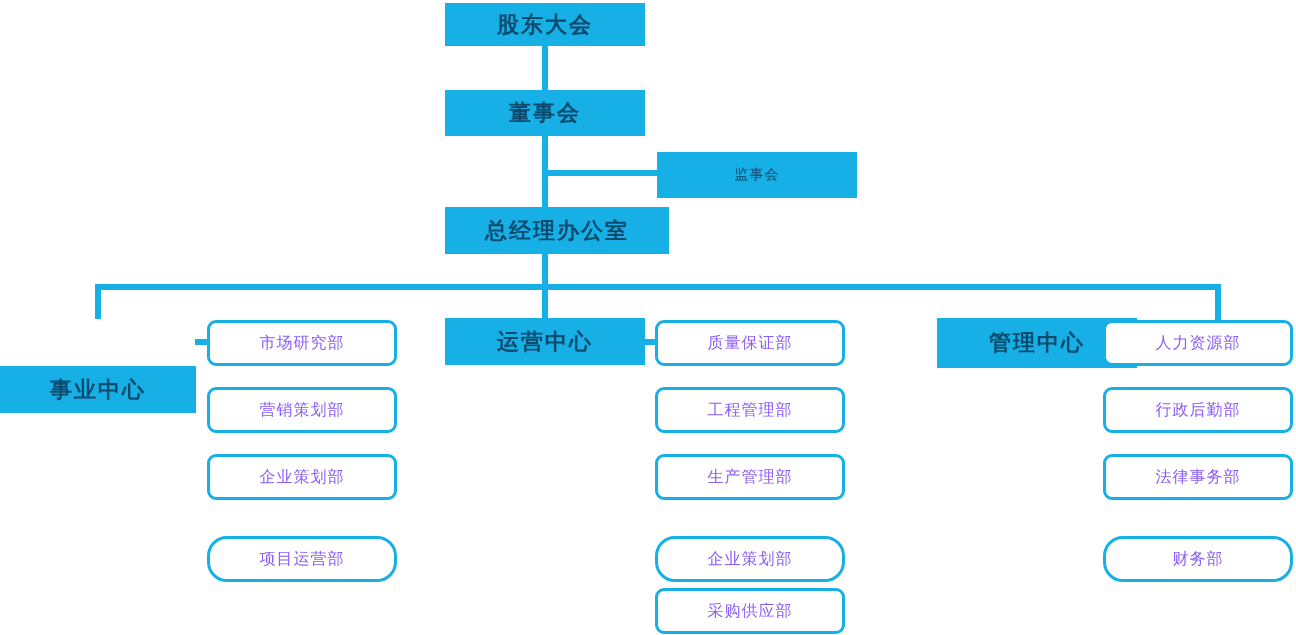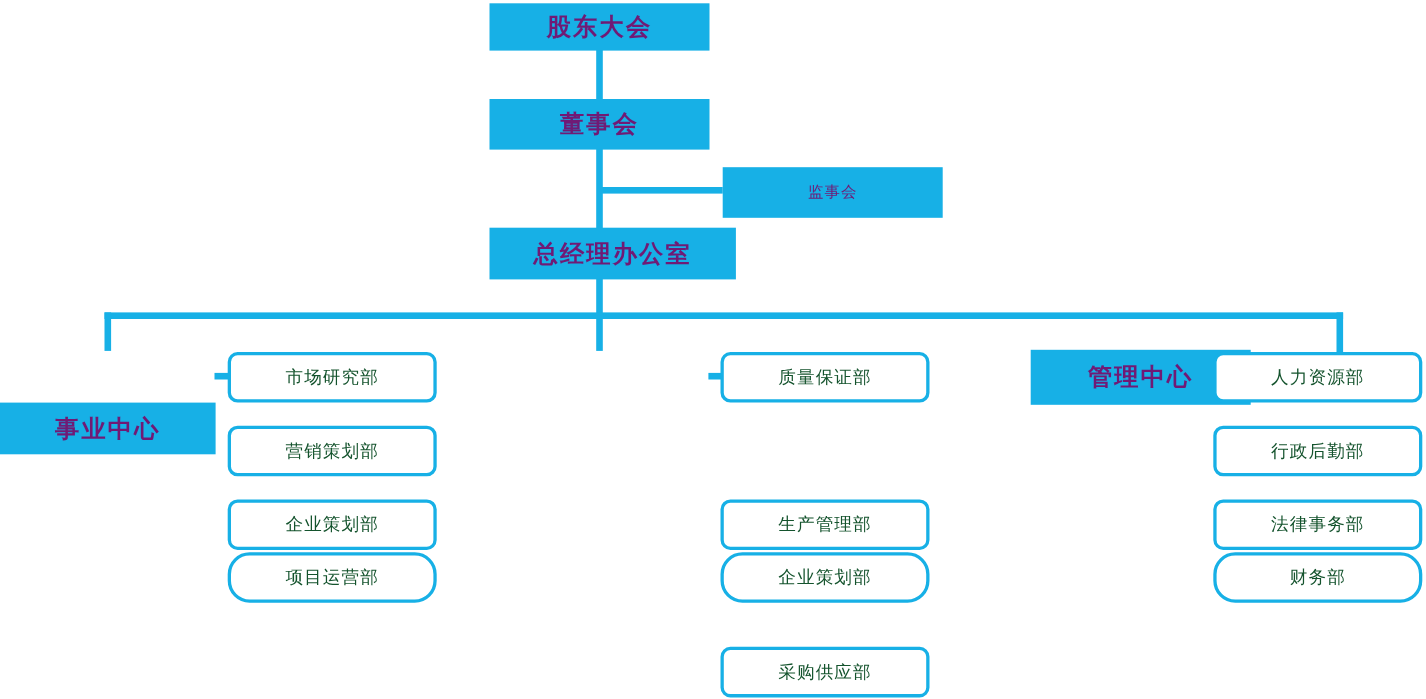--- a/index.html
+++ b/index.html
@@ -6,52 +6,52 @@
   .canvas{
     position:relative;
     width:1296px;height:635px;
     background:#ffffff;
     font-family:"DejaVu Sans","Liberation Sans",sans-serif;
     overflow:hidden;
   }
   .node{
     position:absolute;
     background:var(--accent,#17b0e6);
-    color:#701a75;
+    color:#0c4a6e;
     display:flex;align-items:center;justify-content:center;
     font-weight:bold;font-size:22px;
     letter-spacing:2px;
     box-sizing:border-box;
   }
   .node.secondary{font-size:14px;font-weight:400;letter-spacing:1px;}
   .dept{
     position:absolute;
     width:190px;height:46px;
     background:#ffffff;
     border:3px solid var(--accent,#17b0e6);
     border-radius:9px;
     display:flex;align-items:center;justify-content:center;
-    font-size:16px;color:#14532d;
+    font-size:16px;color:#8b5cf6;
     letter-spacing:1px;
     box-sizing:border-box;
   }
   .line{position:absolute;background:var(--accent,#17b0e6);}
 
   
   .n-root{left:445px;top:3px;width:200px;height:43px;}
   .n-board{left:445px;top:90px;width:200px;height:46px;}
   .n-superv{left:657px;top:152px;width:200px;height:46px;}
   .n-gm{left:445px;top:207px;width:224px;height:47px;}
   .n-center-l{left:0px;top:318px;width:196px;height:47px;margin-top:48px;}
   .n-center-m{left:445px;top:318px;width:200px;height:47px;}
   .n-center-r{left:893px;top:318px;width:200px;height:50px;margin-left:44px;}
 
   
   .col-l{left:207px;} .col-m{left:655px;} .col-r{left:1103px;}
-  .row0{top:320px;} .row1{top:387px;} .row2{top:454px;} .row3{top:502px;border-radius:20px;} .row4{top:588px;}
+  .row0{top:320px;} .row1{top:387px;} .row2{top:454px;} .row3{top:536px;border-radius:20px;} .row4{top:588px;}
 
   
   .l-root-board{left:542px;top:45px;width:6px;height:46px;}
   .l-board-gm{left:542px;top:135px;width:6px;height:73px;}
   .l-superv{left:545px;top:170px;width:112px;height:6px;}
   .l-gm-down{left:542px;top:253px;width:6px;height:66px;}
   .l-distrib{left:95px;top:284px;width:1126px;height:6px;}
   .l-drop-l{left:95px;top:284px;width:6px;height:35px;}
   .l-drop-r{left:1215px;top:284px;width:6px;height:37px;}
   .l-stub-l{left:195px;top:339px;width:13px;height:6px;}
@@ -73,28 +73,30 @@
   <div class="line l-stub-l"></div>
   <div class="line l-stub-m"></div>
   <div class="line l-stub-r"></div>
 
   <div class="node n-root">股东大会</div>
   <div class="node n-board">董事会</div>
   <div class="node secondary n-superv">监事会</div>
   <div class="node n-gm">总经理办公室</div>
 
   <div class="node n-center-l">事业中心</div>
+  <div class="node n-center-m">运营中心</div>
   <div class="node n-center-r">管理中心</div>
 
   <div class="dept col-l row0">市场研究部</div>
   <div class="dept col-l row1">营销策划部</div>
   <div class="dept col-l row2">企业策划部</div>
   <div class="dept col-l row3">项目运营部</div>
 
   <div class="dept col-m row0">质量保证部</div>
+  <div class="dept col-m row1">工程管理部</div>
   <div class="dept col-m row2">生产管理部</div>
   <div class="dept col-m row3">企业策划部</div>
   <div class="dept col-m row4">采购供应部</div>
 
   <div class="dept col-r row0">人力资源部</div>
   <div class="dept col-r row1">行政后勤部</div>
   <div class="dept col-r row2">法律事务部</div>
   <div class="dept col-r row3">财务部</div>
 
 </div>

